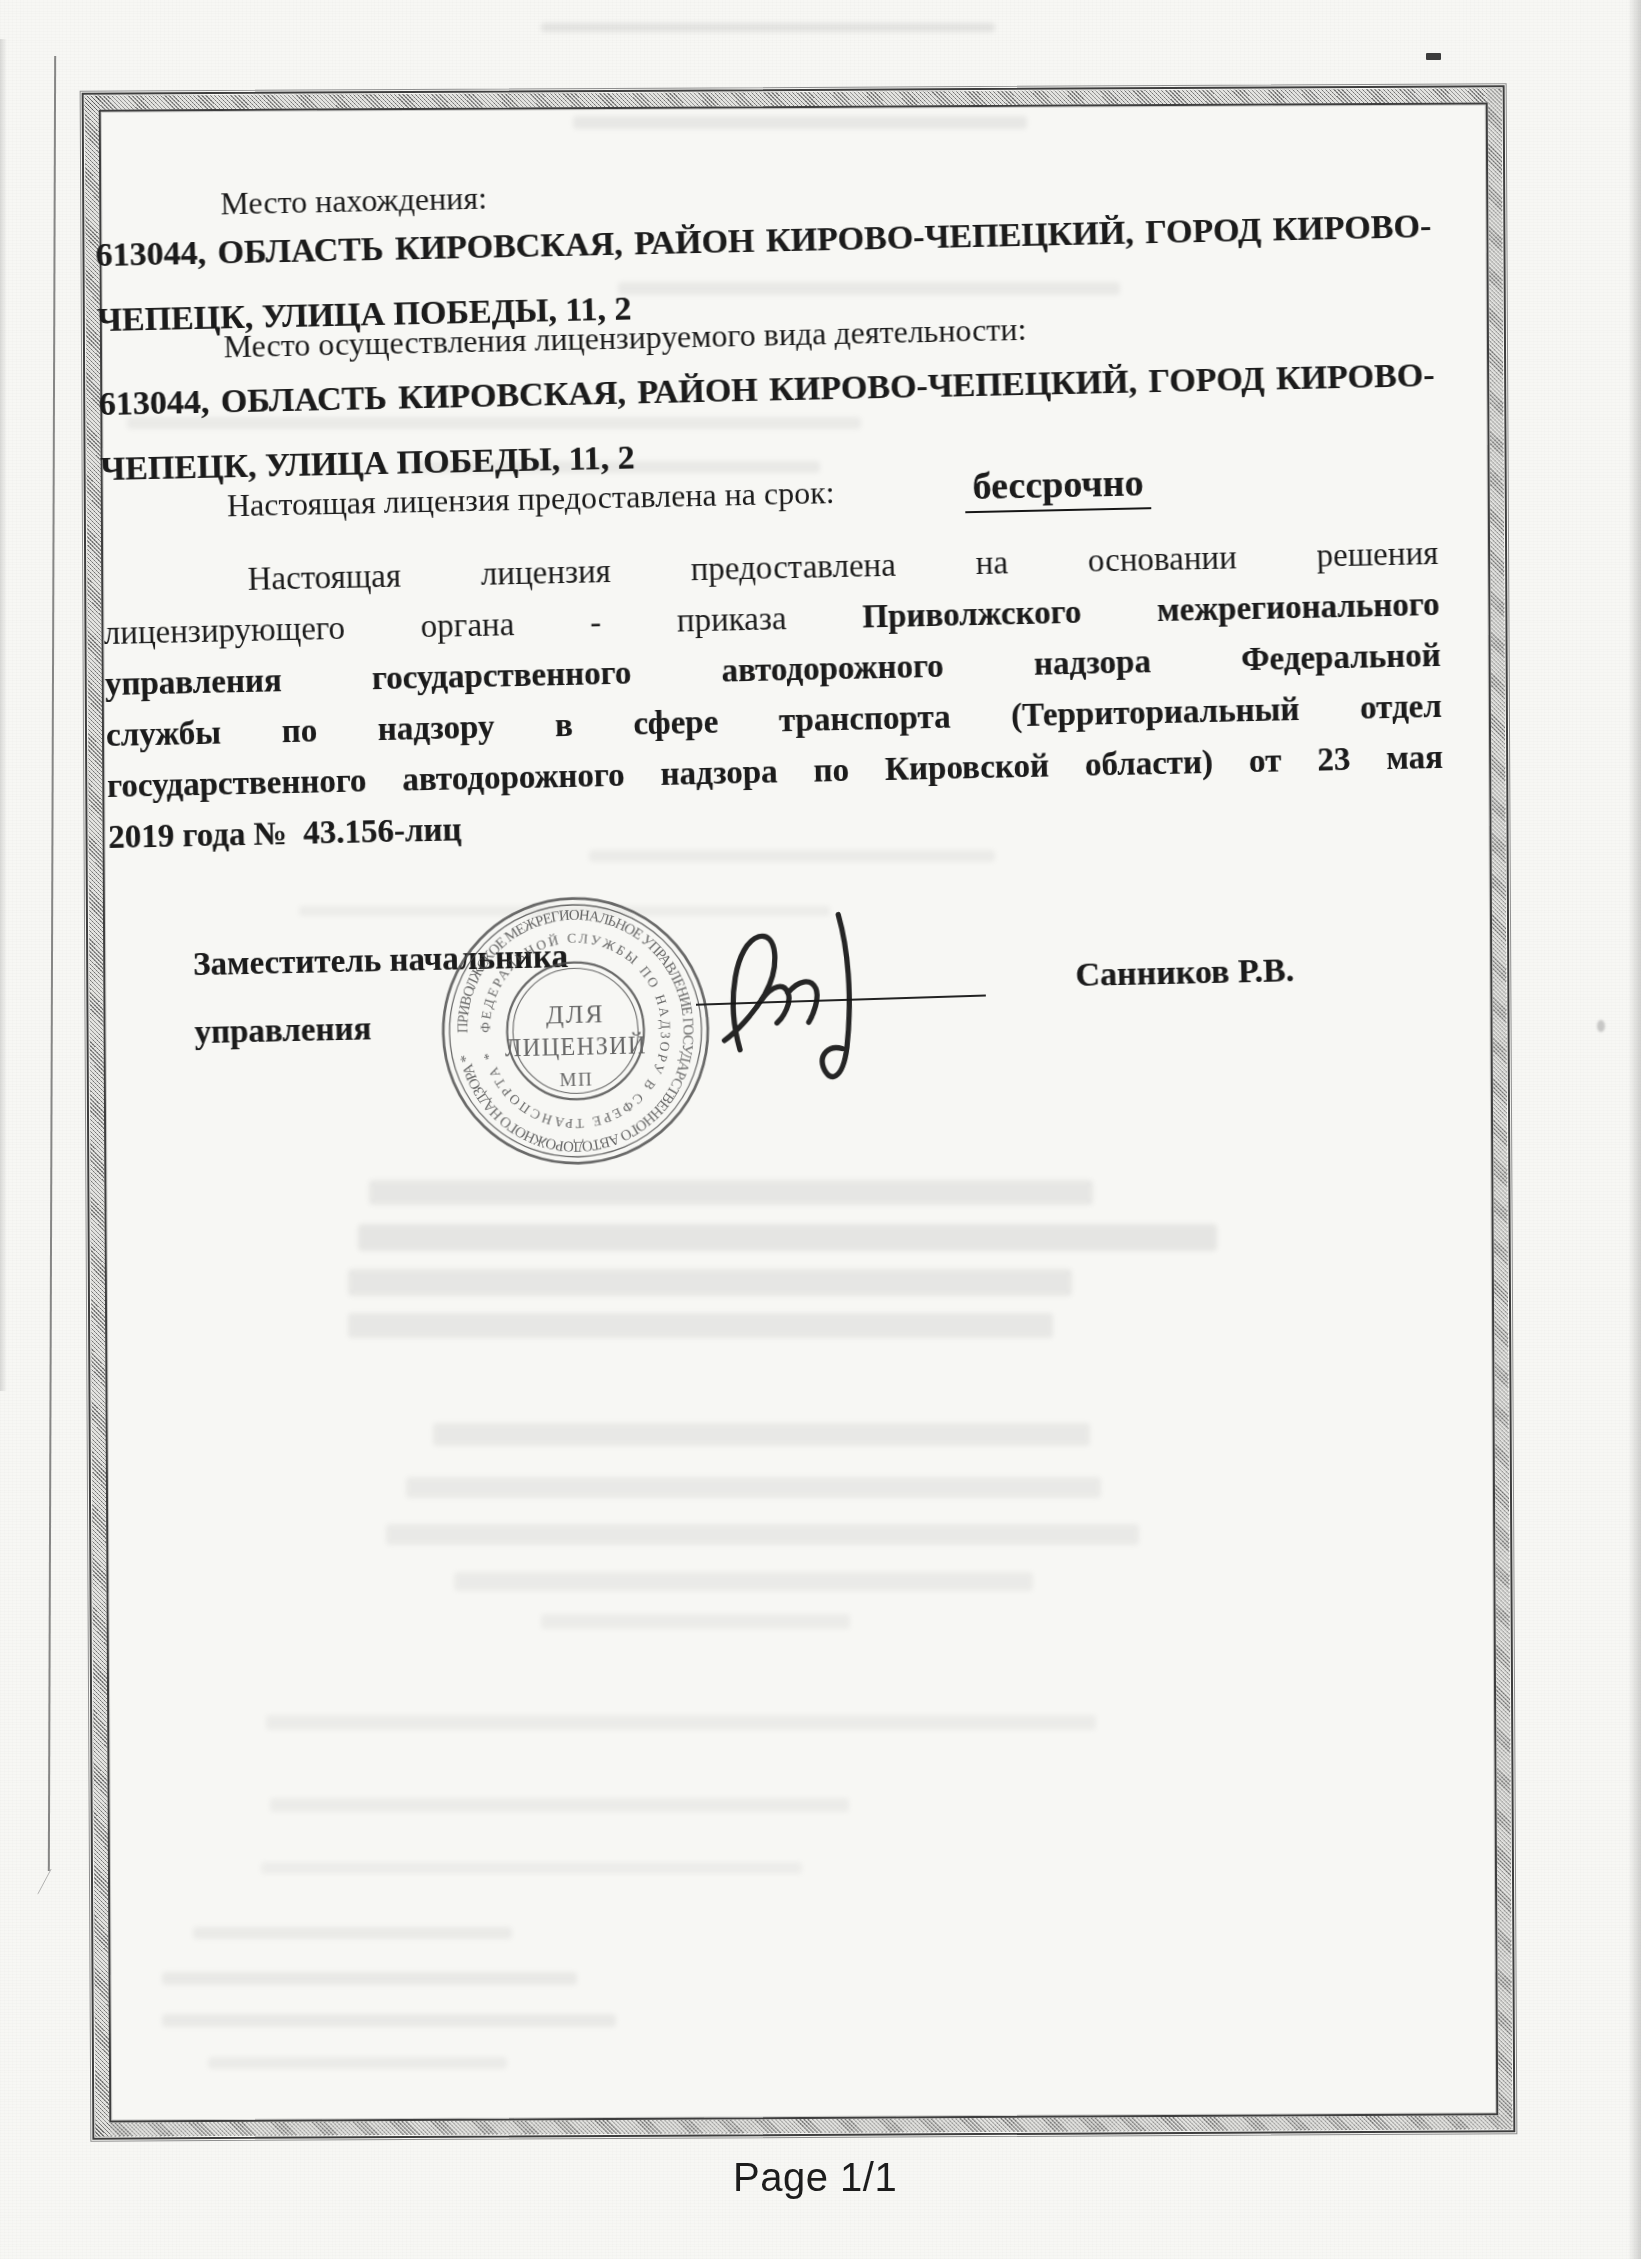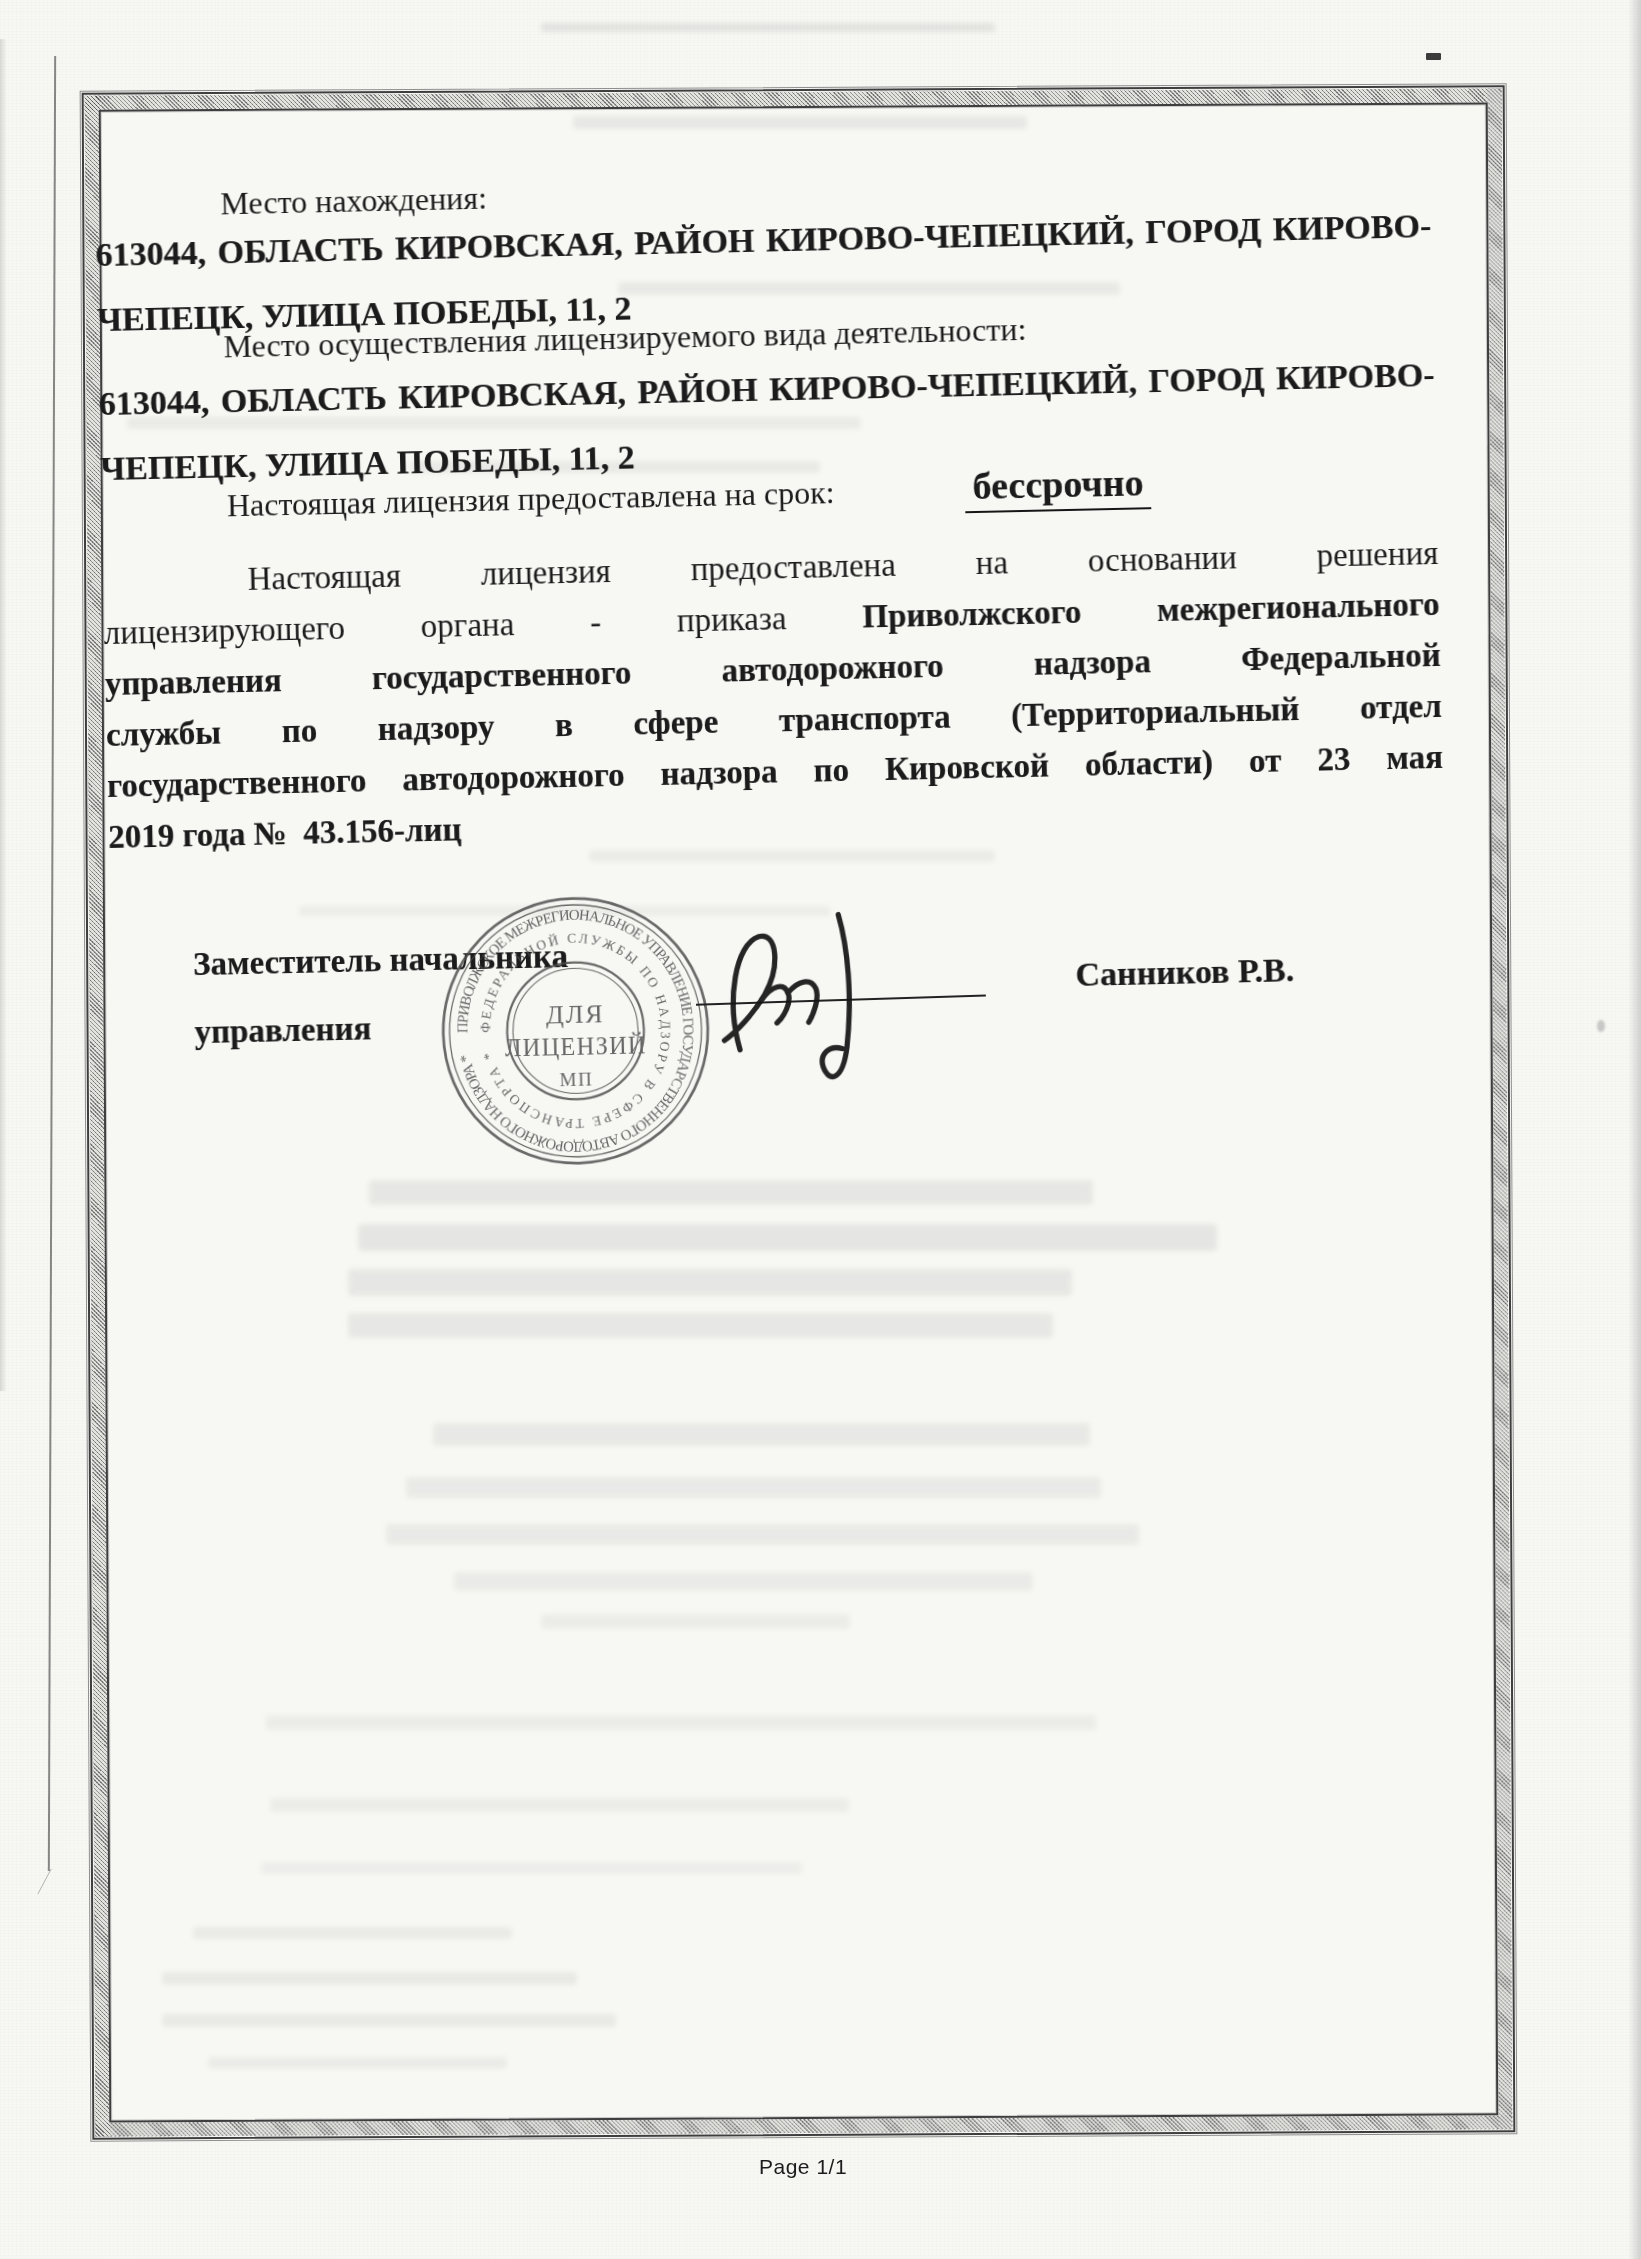--- a/index.html
+++ b/index.html
@@ -81,23 +81,23 @@
 
   .sig-line{position:absolute;left:687px;top:1015px;width:290px;height:0;
     border-top:2.4px solid #222;transform:rotate(-0.6deg);}
   .sig-svg{position:absolute;left:666px;top:919px;opacity:.92;filter:blur(0.3px);}
 
   .stamp{position:absolute;left:431px;top:906px;width:270px;height:270px;
     opacity:.82;filter:blur(0.4px);}
   .stamp text{fill:#474747;font-family:"Liberation Serif","DejaVu Serif",serif;}
   .stamp circle{stroke:#4a4a4a;fill:none;}
 
-  .footer{position:absolute;left:759px;top:2155px;
+  .footer{position:absolute;left:733px;top:2155px;
     font-family:"Liberation Sans","DejaVu Sans",sans-serif;
-    font-size:21px;color:#1c1c1c;filter:blur(0.3px);letter-spacing:0.5px;}
+    font-size:40px;color:#1c1c1c;filter:blur(0.3px);letter-spacing:0.5px;}
 </style>
 </head>
 <body>
 
 <div class="noise"></div>
 <div class="edge-right"></div>
 <div class="edge-left"></div>
 
 <div class="frame">
   <div class="band band-top"></div>

